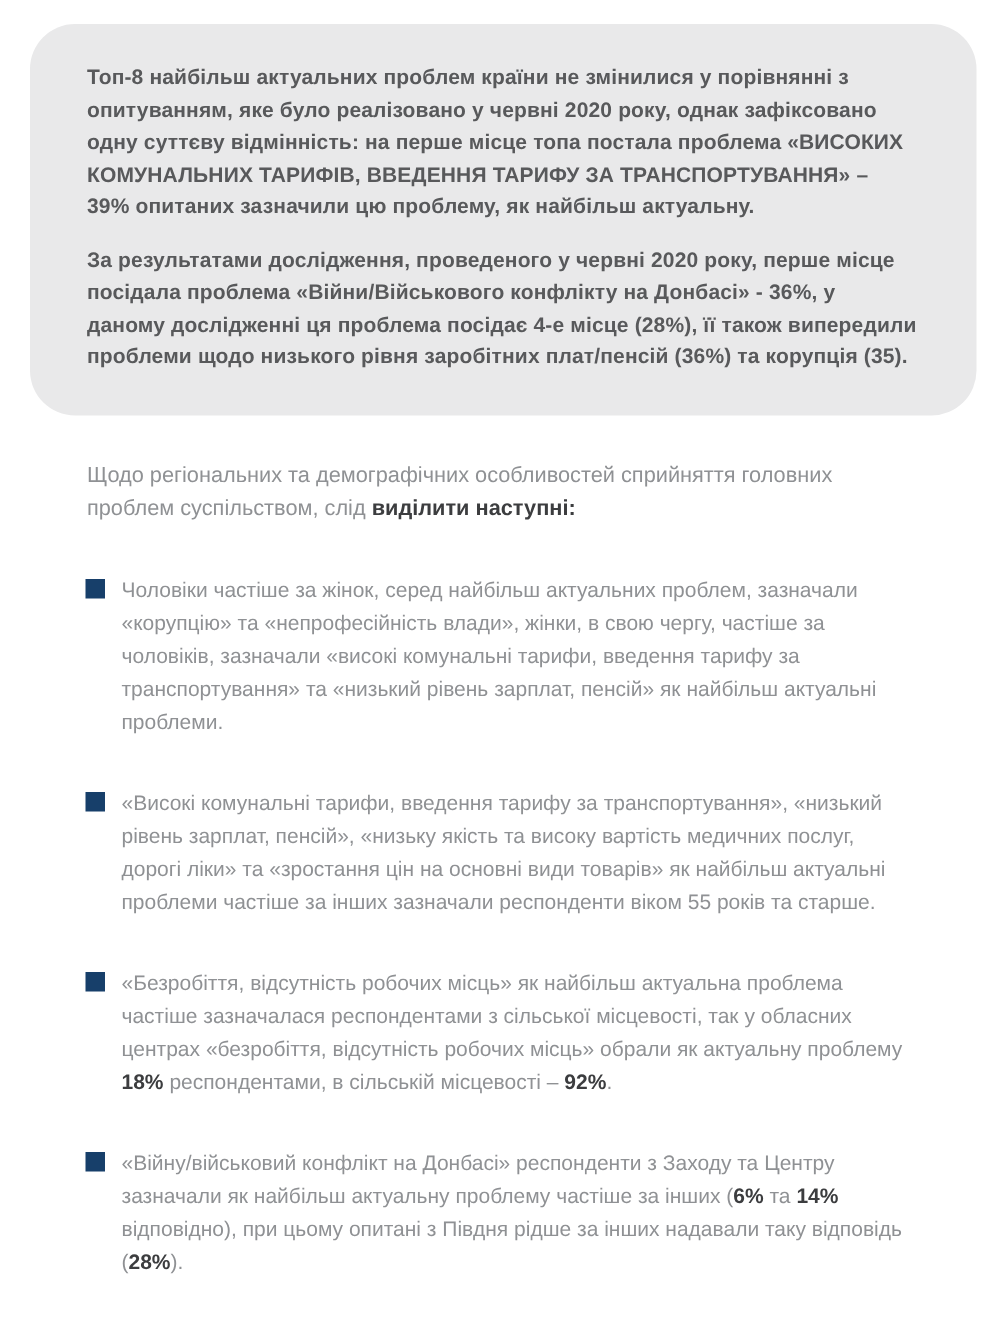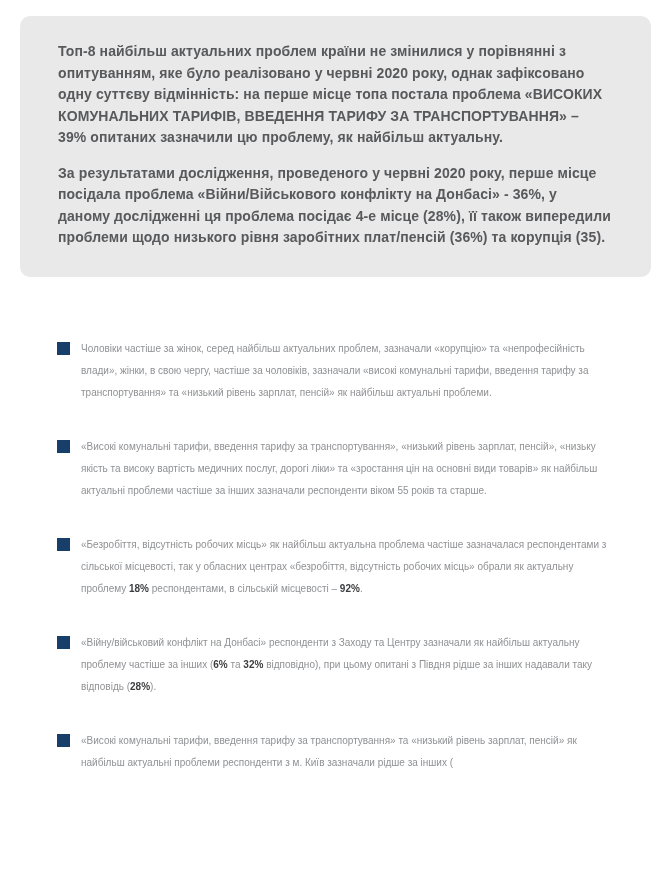--- a/index.html
+++ b/index.html
@@ -14,21 +14,21 @@
   html,body{background:var(--page_bg);}
   body{
     width:664px;height:884px;
     font-family:"Liberation Sans","DejaVu Sans",sans-serif;
     overflow:hidden;
   }
   .page{width:664px;height:884px;position:relative;background:var(--page_bg);}
   .callout{
     margin:16px 13px 0 20px;
     background:var(--box_bg);
-    border-radius:10px;
+    border-radius:30px;
     padding:25px 40px 28px 38px;
   }
   .callout p{
     font-size:14px;
     line-height:21.5px;
     font-weight:bold;
     color:var(--box_text);
     letter-spacing:.1px;
   }
   .callout p + p{margin-top:14px;}
@@ -42,21 +42,21 @@
     margin-bottom:26px;
   }
   .intro .b, .bullet-text .b{
     font-weight:bold;
     color:var(--bold_text);
   }
   ul.bullets{list-style:none;}
   ul.bullets li{
     position:relative;
     padding-left:23px;
-    font-size:10px;
+    font-size:14px;
     line-height:22px;
     color:var(--body_text);
     margin-bottom:25px;
     margin-top:32px;
   }
   .bullet-marker{
     position:absolute;
     left:-1px;top:4px;
     width:13px;height:13px;
     background:var(--bullet);
@@ -67,37 +67,38 @@
 <body>
 
 <div class="page">
 
   <div class="callout">
     <p>Топ-8 найбільш актуальних проблем країни не змінилися у порівнянні з опитуванням, яке було реалізовано у червні 2020 року, однак зафіксовано одну суттєву відмінність: на перше місце топа постала проблема «ВИСОКИХ КОМУНАЛЬНИХ ТАРИФІВ, ВВЕДЕННЯ ТАРИФУ ЗА ТРАНСПОРТУВАННЯ» – 39% опитаних зазначили цю проблему, як найбільш актуальну.</p>
     <p>За результатами дослідження, проведеного у червні 2020 року, перше місце посідала проблема «Війни/Військового конфлікту на Донбасі» - 36%, у даному дослідженні ця проблема посідає 4-е місце (28%), її також випередили проблеми щодо низького рівня заробітних плат/пенсій (36%) та корупція (35).</p>
   </div>
 
   <div class="content">
+    <p class="intro"><span>Щодо регіональних та демографічних особливостей сприйняття головних проблем суспільством, слід </span><span class="b">виділити наступні:</span></p>
 
     <ul class="bullets">
       <li>
         <span class="bullet-marker"></span>
         <span class="bullet-text"><span>Чоловіки частіше за жінок, серед найбільш актуальних проблем, зазначали «корупцію» та «непрофесійність влади», жінки, в свою чергу, частіше за чоловіків, зазначали «високі комунальні тарифи, введення тарифу за транспортування» та «низький рівень зарплат, пенсій» як найбільш актуальні проблеми.</span></span>
       </li>
       <li>
         <span class="bullet-marker"></span>
         <span class="bullet-text"><span>«Високі комунальні тарифи, введення тарифу за транспортування», «низький рівень зарплат, пенсій», «низьку якість та високу вартість медичних послуг, дорогі ліки» та «зростання цін на основні види товарів» як найбільш актуальні проблеми частіше за інших зазначали респонденти віком 55 років та старше.</span></span>
       </li>
       <li>
         <span class="bullet-marker"></span>
         <span class="bullet-text"><span>«Безробіття, відсутність робочих місць» як найбільш актуальна проблема частіше зазначалася респондентами з сільської місцевості, так у обласних центрах «безробіття, відсутність робочих місць» обрали як актуальну проблему </span><span class="b">18%</span><span> респондентами, в сільській місцевості – </span><span class="b">92%</span><span>.</span></span>
       </li>
       <li>
         <span class="bullet-marker"></span>
-        <span class="bullet-text"><span>«Війну/військовий конфлікт на Донбасі» респонденти з Заходу та Центру зазначали як найбільш актуальну проблему частіше за інших (</span><span class="b">6%</span><span> та </span><span class="b">32%</span><span> відповідно), при цьому опитані з Півдня рідше за інших надавали таку відповідь (</span><span class="b">28%</span><span>).</span></span>
+        <span class="bullet-text"><span>«Війну/військовий конфлікт на Донбасі» респонденти з Заходу та Центру зазначали як найбільш актуальну проблему частіше за інших (</span><span class="b">6%</span><span> та </span><span class="b">14%</span><span> відповідно), при цьому опитані з Півдня рідше за інших надавали таку відповідь (</span><span class="b">28%</span><span>).</span></span>
       </li>
       <li>
         <span class="bullet-marker"></span>
         <span class="bullet-text"><span>«Високі комунальні тарифи, введення тарифу за транспортування» та «низький рівень зарплат, пенсій» як найбільш актуальні проблеми респонденти з м. Київ зазначали рідше за інших (</span></span>
       </li>
     </ul>
   </div>
 
 </div>
 

